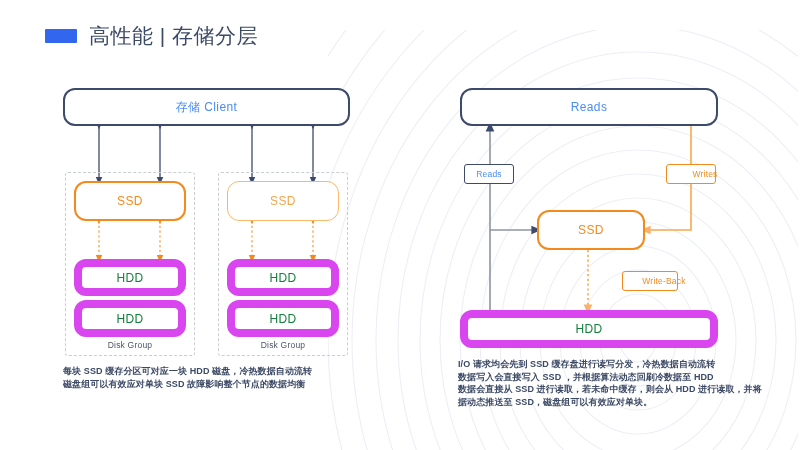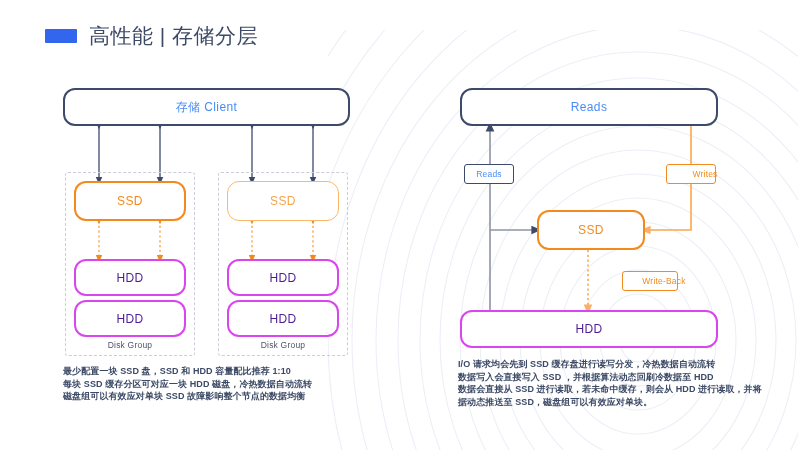--- a/index.html
+++ b/index.html
@@ -48,21 +48,21 @@
   .box {
     position: absolute;
     display: flex; align-items: center; justify-content: center;
     background: #ffffff;
     border-radius: 12px;
     font-size: 12px;
     letter-spacing: .4px;
   }
   .box-navy   { border: 2px solid #3d4a6b; color: #4a8cf7; }
   .box-orange { border: 2px solid #f28a1e; color: #f28a1e; }
-  .box-blue   { border: 2px solid #d946ef; color: #4c1d95; }
+  .box-blue   { border: 8px solid #d946ef; color: #15803d; }
   .box-orange-light { border: 1.5px solid #fbb869; color: #f6a54a; }
 
   .diskgroup {
     position: absolute;
     border: 1px dashed #c9cdd6;
     border-radius: 3px;
     background: transparent;
   }
   .diskgroup-label {
     position: absolute;
@@ -200,21 +200,20 @@
     <span>SSD</span>
   </div>
   <div class="box box-blue" style="left:227px; top:259px; width:112px; height:37px;">
     <span>HDD</span>
   </div>
   <div class="box box-blue" style="left:227px; top:300px; width:112px; height:37px;">
     <span>HDD</span>
   </div>
 
   <div class="caption" style="left:63px; top:365px;">
-    <div>最少配置一块 SSD 盘，SSD 和 HDD 容量配比推荐 1:10</div>
     <div>每块 SSD 缓存分区可对应一块 HDD 磁盘，冷热数据自动流转</div>
     <div>磁盘组可以有效应对单块 SSD 故障影响整个节点的数据均衡</div>
   </div>
 
   <div class="box box-navy" style="left:460px; top:88px; width:258px; height:38px;">
     <span>Reads</span>
   </div>
 
   <div class="tag tag-navy" style="left:464px; top:164px; width:50px; height:20px;">
     <span>Reads</span>

